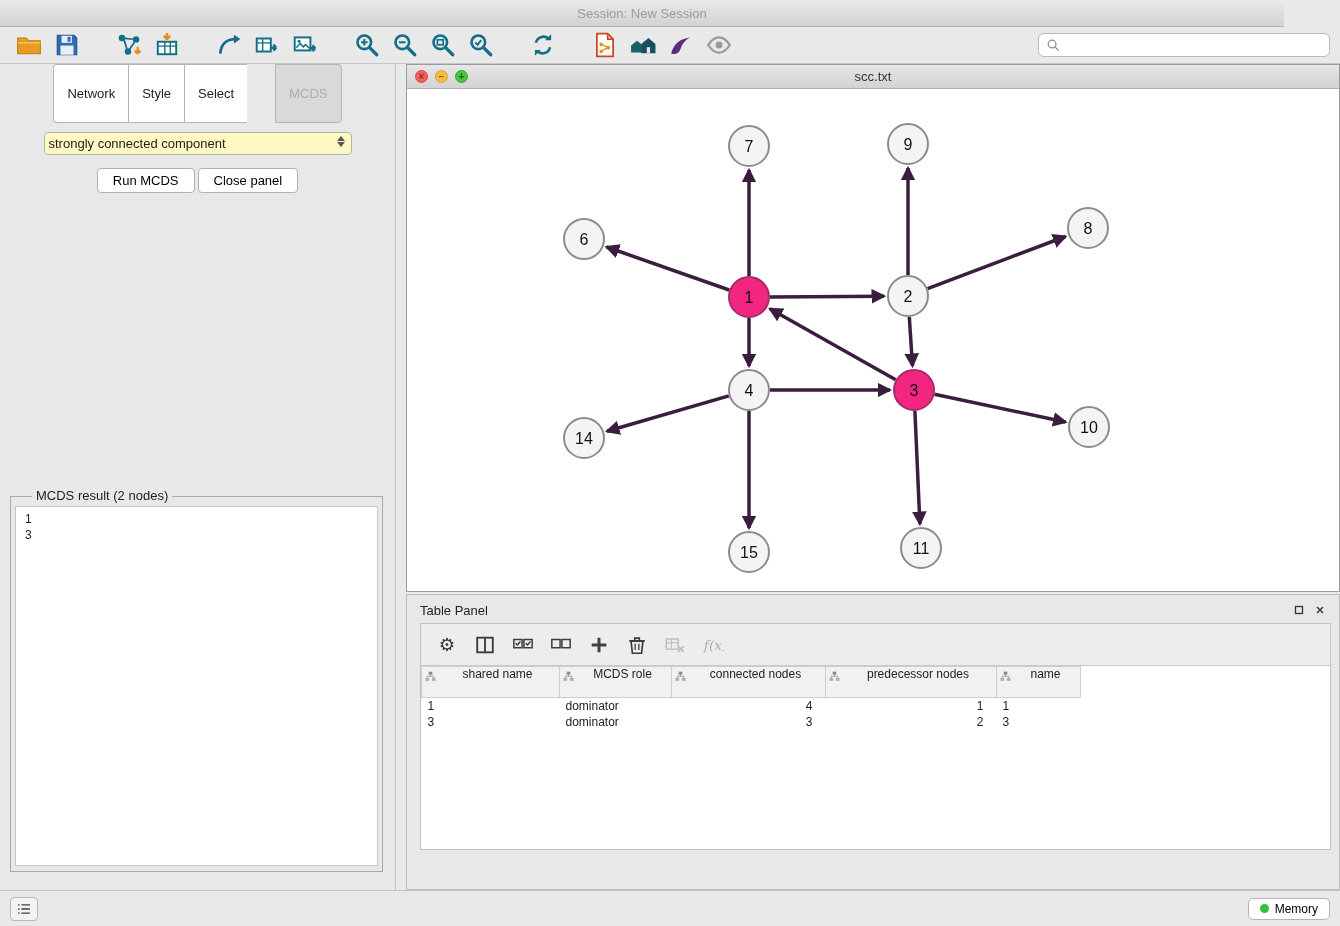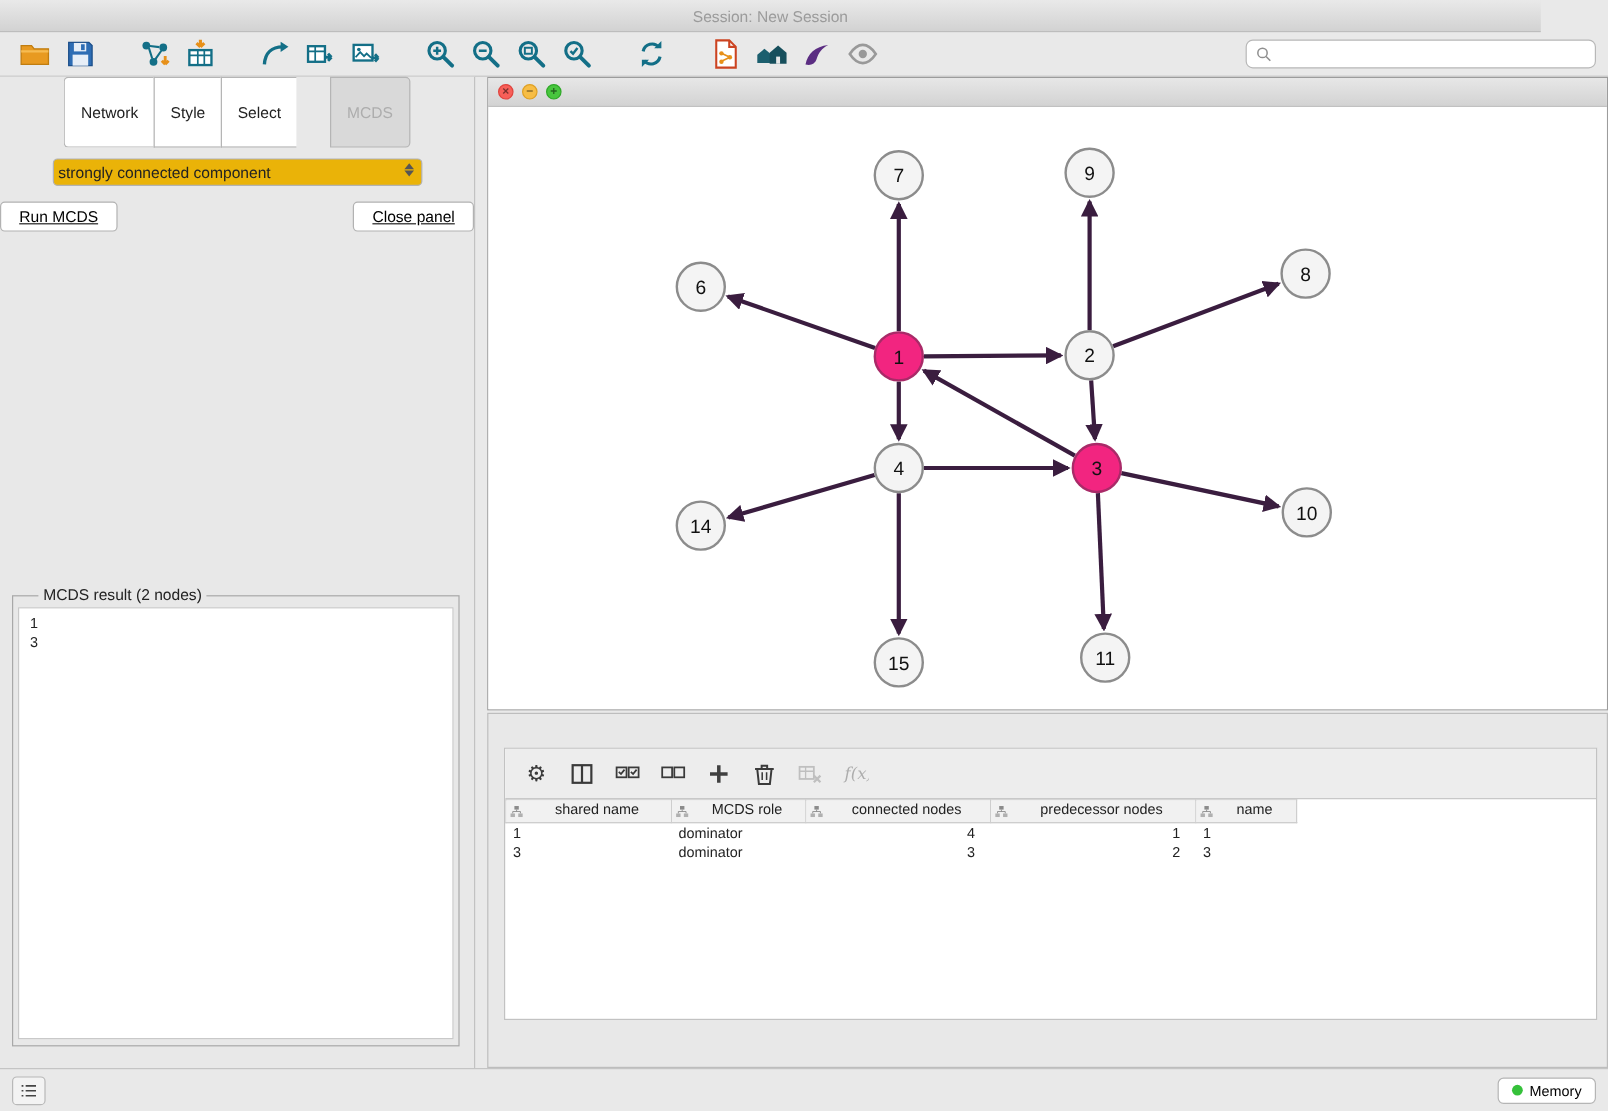--- a/index.html
+++ b/index.html
@@ -34,27 +34,27 @@
   .seg-tab { border:1px solid #b5b5b5; border-right:none; background:#fff;
     padding:21px 13px; font-size:13px; cursor:pointer; color:#222; white-space:nowrap; }
   .seg-tab:first-child { border-radius:4px 0 0 4px; }
   .seg-tab:last-child { border-right:1px solid #b5b5b5; border-radius:0 4px 4px 0;margin-left:28px; }
   .seg-tab.active { background:#d9d9d9; color:#adadad; }
 
   
   .control-panel { position:absolute; left:0; top:64px; width:396px; height:826px;
     background:#e8e8e8; border-right:1px solid #c2c2c2; }
   .opt-label { text-align:center; margin-top:22px; }
-  .dropdown { margin:9px auto 0; width:308px; height:23px; background:#eab308;
+  .dropdown { margin:9px auto 0; width:308px; height:23px; background:#fef9c3;
     border:1px solid #b2b2b2; border-radius:4px; display:flex; align-items:center;
     padding:0 20px 0 4px; position:relative; font-size:13px; cursor:pointer; }
   .dd-arrows { position:absolute; right:6px; top:3px; display:flex; flex-direction:column; gap:1px; }
   .dd-up { width:0; height:0; border-left:4px solid transparent; border-right:4px solid transparent; border-bottom:5px solid #555; }
   .dd-down { width:0; height:0; border-left:4px solid transparent; border-right:4px solid transparent; border-top:5px solid #555; }
-  .btn-row { display:flex; justify-content:space-between; gap:3px; margin-top:13px;text-decoration:underline; }
+  .btn-row { display:flex; justify-content:center; gap:3px; margin-top:13px; }
   .btn { background:#fff; border:1px solid #b2b2b2; border-radius:4px;
     padding:4px 15px; font-size:13px; font-family:inherit; cursor:pointer; }
   .mcds-group { position:absolute; left:10px; right:12px; top:432px; bottom:18px;
     border:1px solid #a8a8a8; background:#e8e8e8; }
   .mcds-legend { position:absolute; top:-9px; left:8px; background:#e8e8e8; padding:0 4px; font-size:13px;margin-left:13px; }
   .mcds-list { position:absolute; left:4px; right:4px; top:9px; bottom:5px;
     background:#fff; border:1px solid #c9c9c9; padding:4px 9px; font-size:12px; overflow:auto; }
   .mcds-line { line-height:16px; }
 
   
@@ -76,21 +76,21 @@
   
   .table-panel { position:absolute; left:406px; top:594px; width:934px; height:296px;
     background:#e8e8e8; border:1px solid #bdbdbd; }
   .tp-inner { position:absolute; left:13px; right:8px; top:28px; bottom:39px;
     background:#fff; border:1px solid #c2c2c2; overflow:hidden; }
   .tp-toolbar { height:42px; background:#ededed; border-bottom:1px solid #c8c8c8;
     display:flex; align-items:center; padding-left:10px; gap:6px; }
   .tp-toolbar .tb-btn { padding:2px 5px; }
   .data-table { border-collapse:collapse; table-layout:fixed; width:659px; font-size:12px; }
   .data-table th { height:19px; background:#f1f1f1; border:1px solid #cecece;
-    font-weight:normal; position:relative; text-align:center; padding:0 2px 4px 16px; cursor:pointer; }
+    font-weight:normal; position:relative; text-align:center; padding:0 2px 16px 16px; cursor:pointer; }
   .data-table th .col-icon { position:absolute; left:3px; top:4px; line-height:0; }
   .data-table col.c0 { width:138px; } .data-table col.c1 { width:112px; }
   .data-table col.c2 { width:154px; } .data-table col.c3 { width:171px; }
   .data-table col.c4 { width:84px; }
   .data-table td { height:16px; padding:0 6px; white-space:nowrap; overflow:hidden; }
   .data-table td.a-right { text-align:right; padding-right:13px; }
   .tp-tabs { position:absolute; left:0; right:0; bottom:8px; }
 
   
   .statusbar { position:absolute; left:0; top:890px; width:1340px; height:36px;
@@ -302,20 +302,21 @@
     <span class="mcds-legend">MCDS result (2 nodes)</span>
     <div class="mcds-list" id="mcds-values">
         <div class="mcds-line">1</div>
         <div class="mcds-line">3</div>
       </div>
   </div>
 </div>
 
 <div class="network-window">
   <div class="nw-titlebar">
+    <span class="nw-title">scc.txt</span>
     <div class="traffic">
       <span class="light red">×</span>
       <span class="light yellow">−</span>
       <span class="light green">+</span>
     </div>
   </div>
   <svg id="graph-svg" width="932" height="502" viewBox="0 0 932 502">
       <defs>
         <marker id="arrowhead" viewBox="0 0 10 10" refX="8.5" refY="5" markerWidth="4.2" markerHeight="4.2" orient="auto">
           <path d="M0 0L10 5L0 10z" fill="#3a1d3f"></path>
@@ -379,20 +380,31 @@
         <text x="342" y="469" text-anchor="middle" font-size="16" fill="#111111">15</text>
       </g>
       <g>
         <circle cx="514" cy="459" r="20" fill="#f4f4f4" stroke="#8c8c8c" stroke-width="2"></circle>
         <text x="514" y="465" text-anchor="middle" font-size="16" fill="#111111">11</text>
       </g>
     </svg>
 </div>
 
 <div class="table-panel">
+  <div class="panel-header">
+    <span>Table Panel</span>
+    <span class="panel-header-buttons">
+      <span class="ph-btn" id="tp-float-slot"><svg viewBox="0 0 24 24" width="12" height="12">
+            <rect x="5" y="5" width="14" height="14" fill="none" stroke="#333" stroke-width="2.6"></rect>
+          </svg></span>
+      <span class="ph-btn" id="tp-close-slot"><svg viewBox="0 0 24 24" width="12" height="12">
+            <path d="M6 6l12 12M18 6L6 18" stroke="#333" stroke-width="2.8"></path>
+          </svg></span>
+    </span>
+  </div>
   <div class="tp-inner">
     <div class="tp-toolbar" id="table-toolbar">
         <button class="tb-btn">
           <span style="line-height: 0; display: block;">
             <svg viewBox="0 0 24 24" width="22" height="22">
               <text x="12" y="18" text-anchor="middle" font-size="20" fill="#3a3a3a" font-family="DejaVu Sans, sans-serif">⚙</text>
             </svg>
           </span>
         </button>
         <button class="tb-btn">

